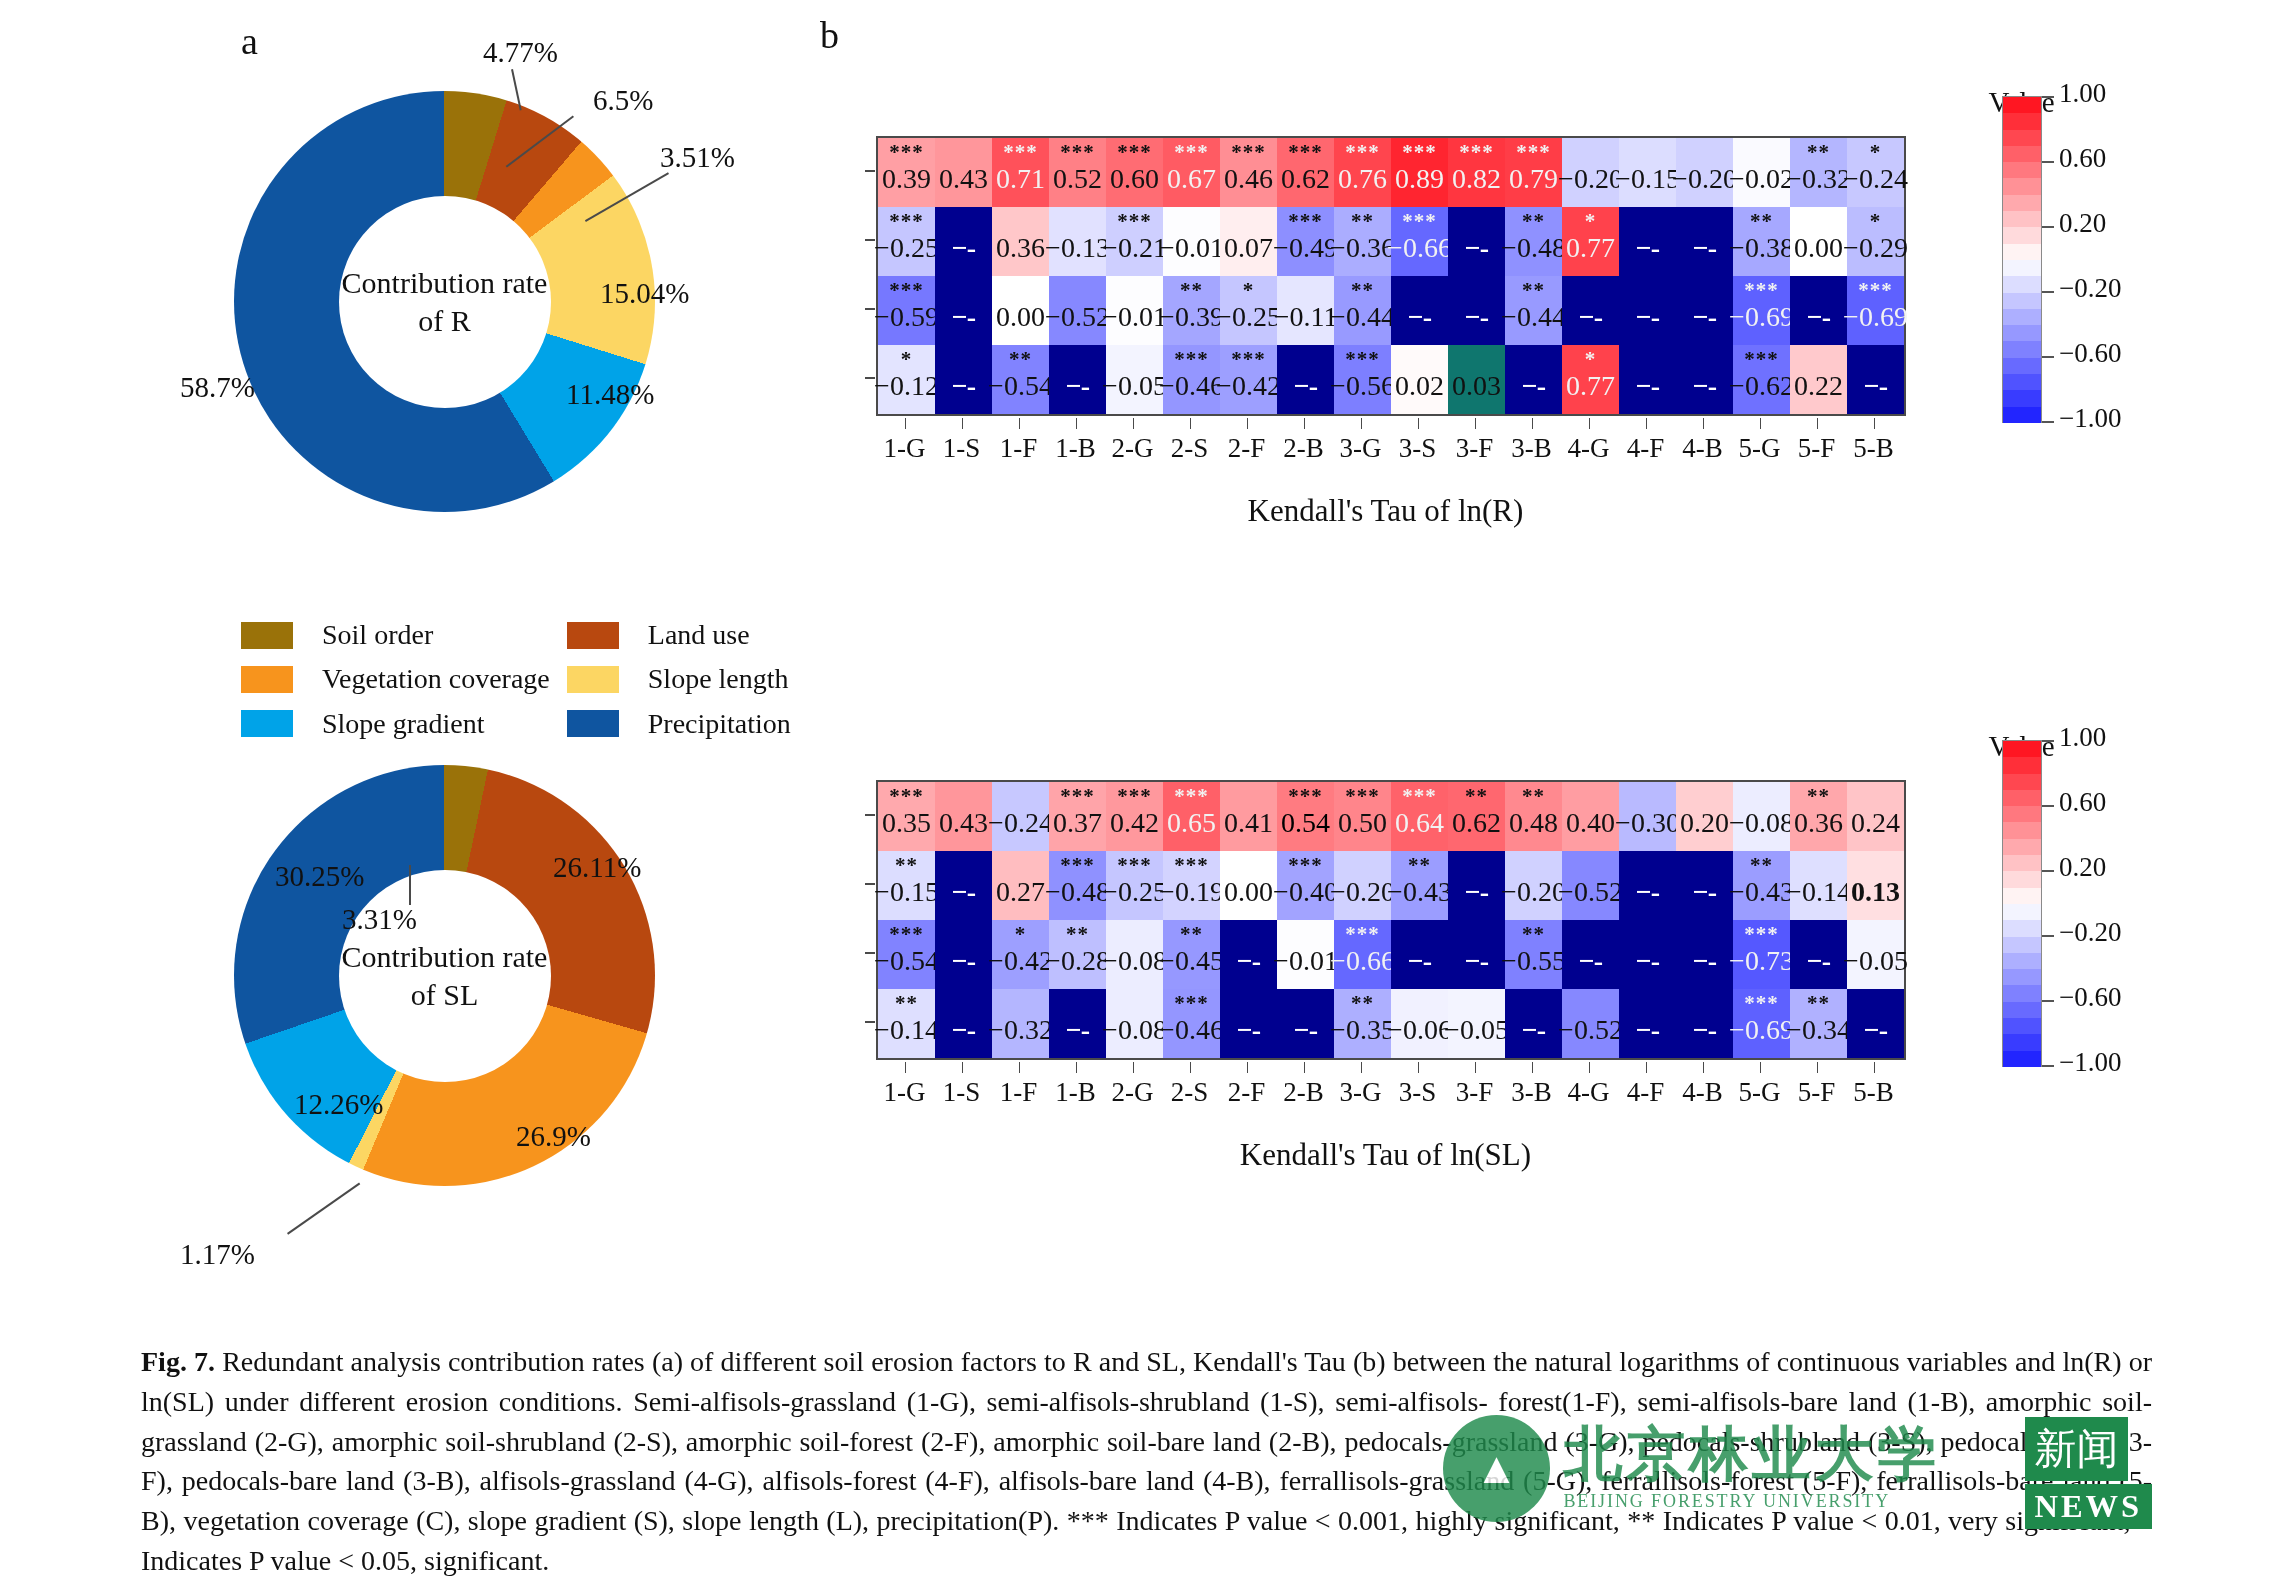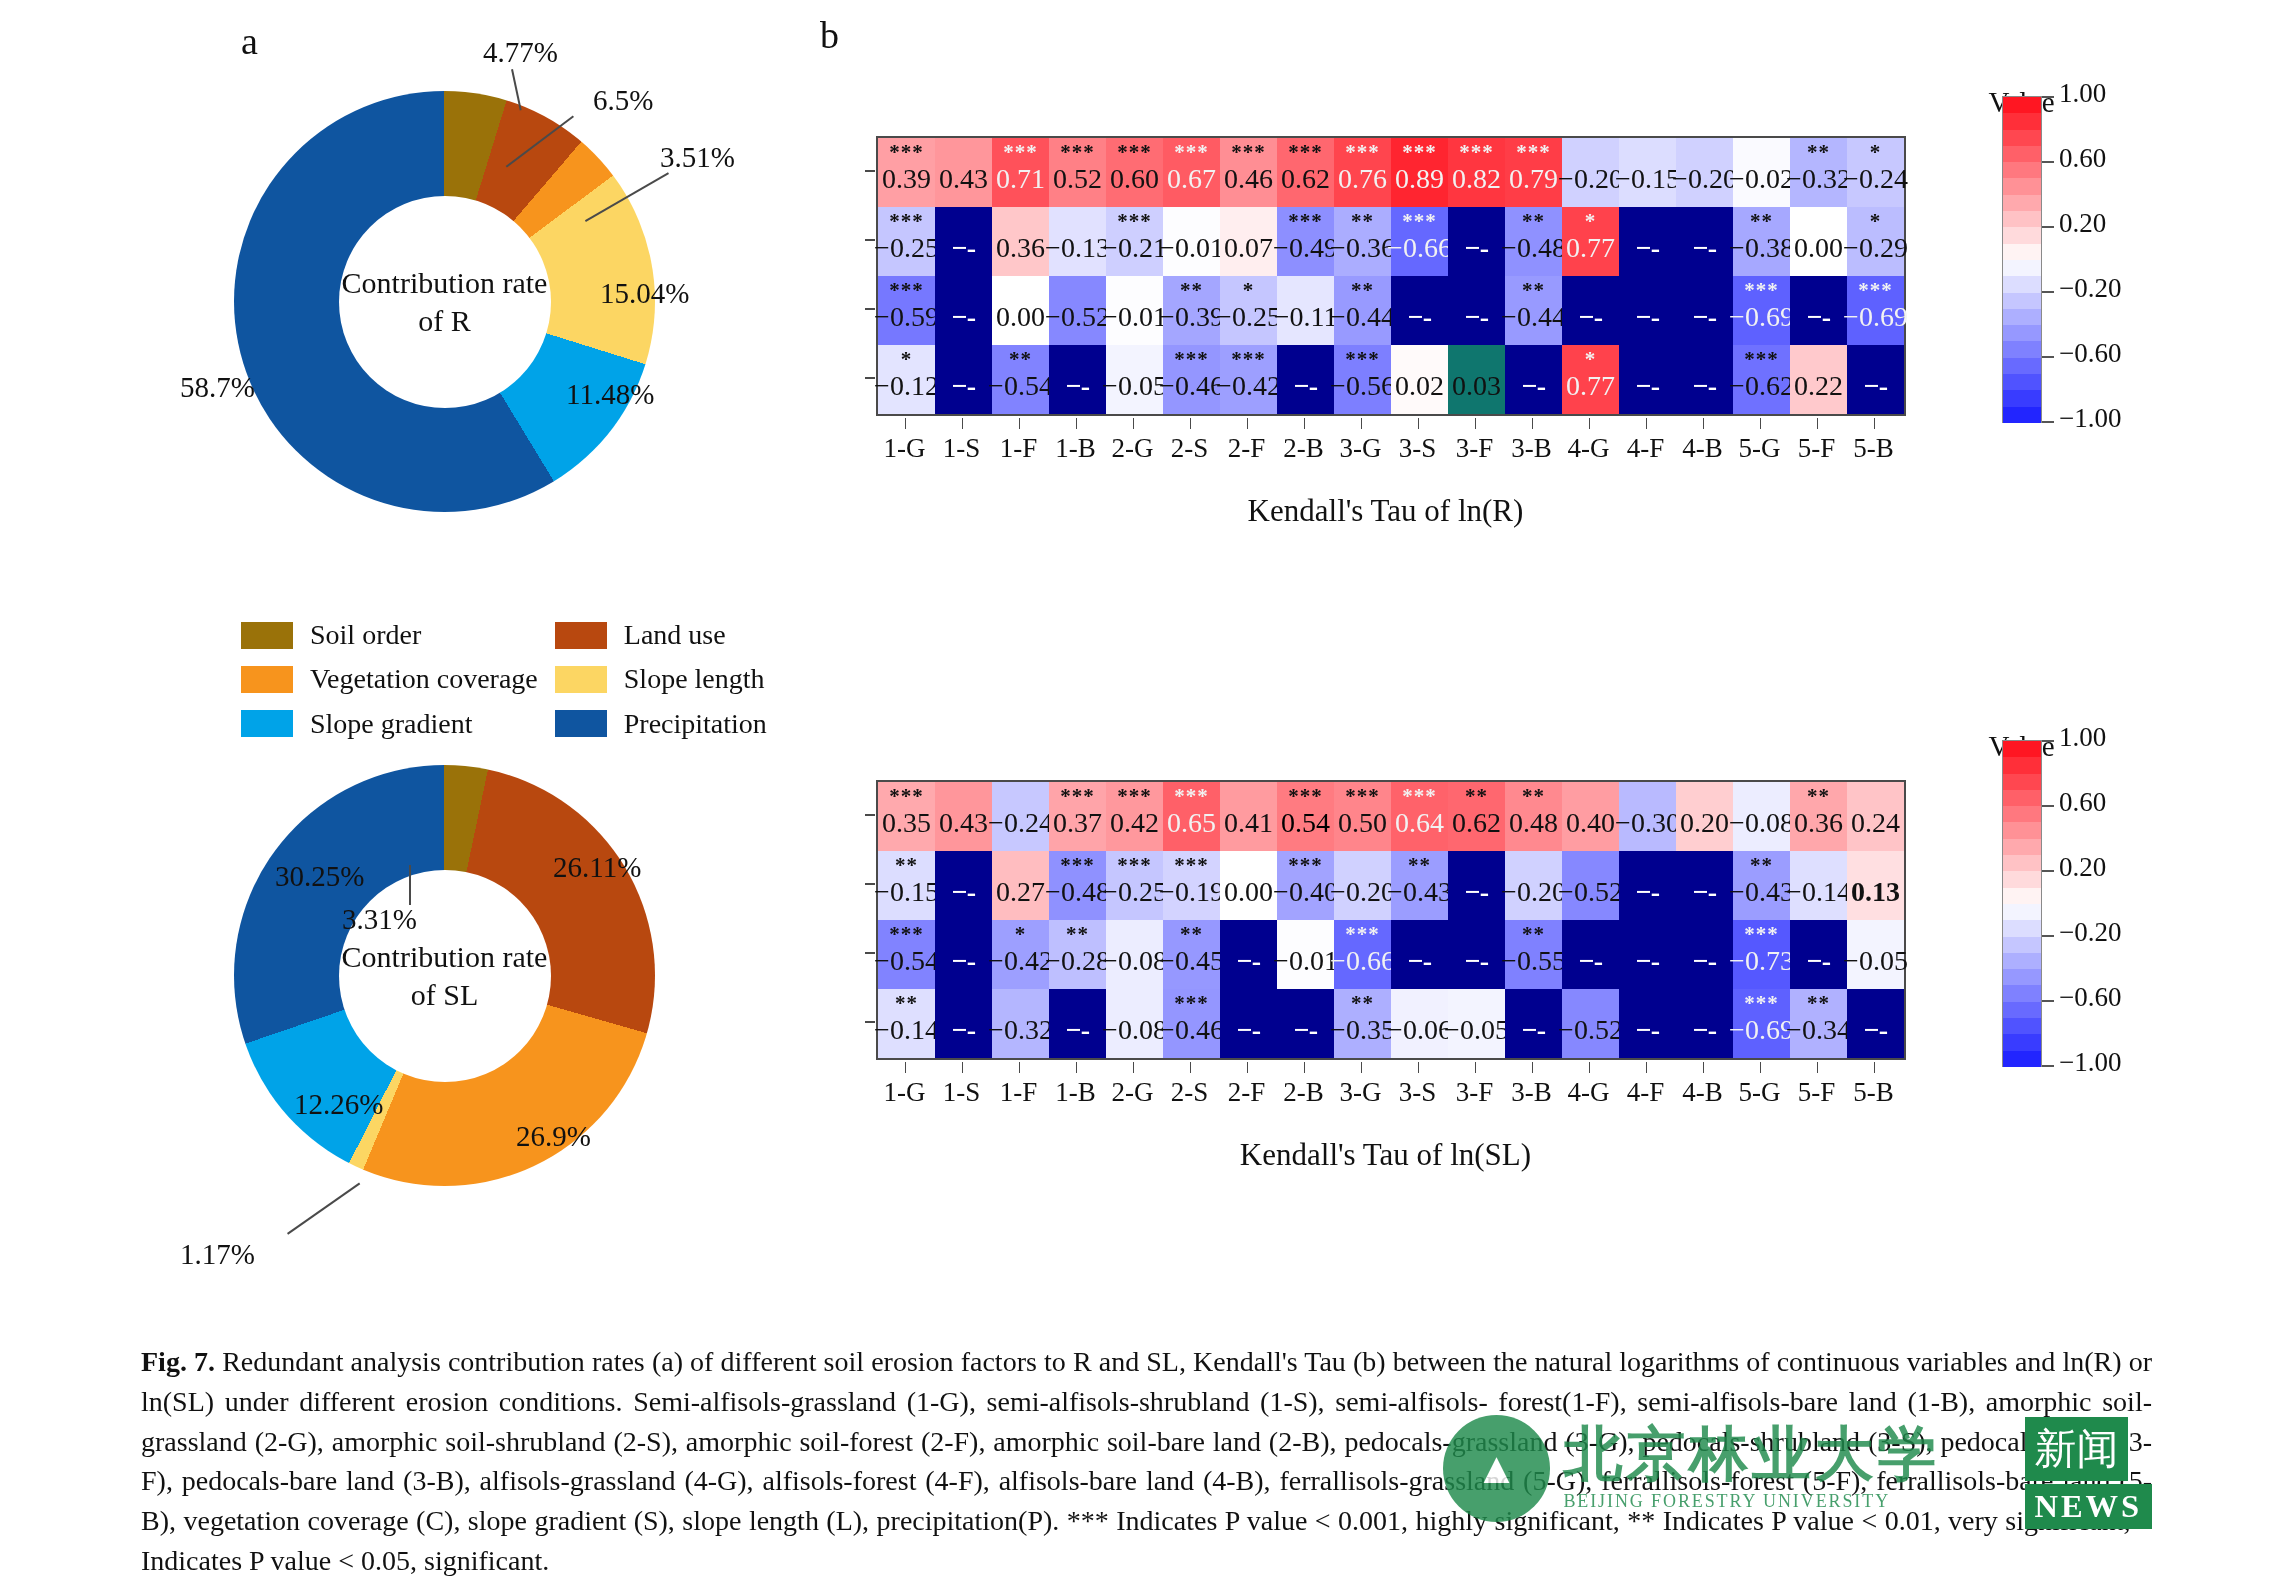--- a/index.html
+++ b/index.html
@@ -20,21 +20,21 @@
     display:flex;flex-direction:column;align-items:center;justify-content:center;
     text-align:center;line-height:1.25;
   }
   .donut .hole span{display:block;font-size:30px;}
   .pct{position:absolute;font-size:29px;white-space:nowrap;}
   .leader{position:absolute;background:#4a4a4a;transform-origin:top left;height:1.5px;}
   
   .legend{position:absolute;display:grid;grid-template-columns:auto auto auto auto;
      column-gap:17px;row-gap:12.4px;align-items:center;}
   .swatch{width:52px;height:27px;display:inline-block;}
-  .legend-label{font-size:28px;white-space:nowrap;}
+  .legend-label{font-size:28px;white-space:nowrap;margin-left:12px;}
   
   .hm-block{position:absolute;}
   .hm-grid{position:absolute;display:grid;border:2.4px solid #4a4a4a;box-sizing:content-box;}
   .cell{position:relative;display:flex;align-items:center;justify-content:center;}
   .cell .stars{position:absolute;top:3.8px;left:0;right:0;text-align:center;
       font-size:21px;font-weight:700;letter-spacing:1px;line-height:1;}
   .cell .val{font-size:28px;margin-top:13.4px;white-space:nowrap;}
   .xticks{position:absolute;display:grid;}
   .xtick{font-size:27px;text-align:center;position:relative;padding-top:15.3px;}
   .xtick .tickmark{position:absolute;top:0;left:50%;width:1.9px;height:10.5px;background:#4a4a4a;}

